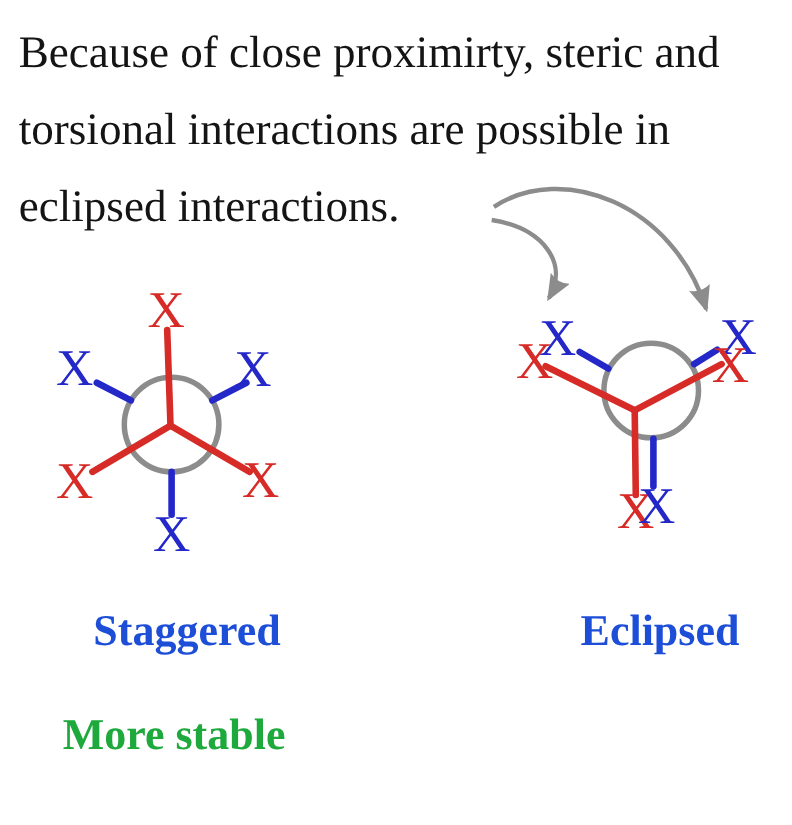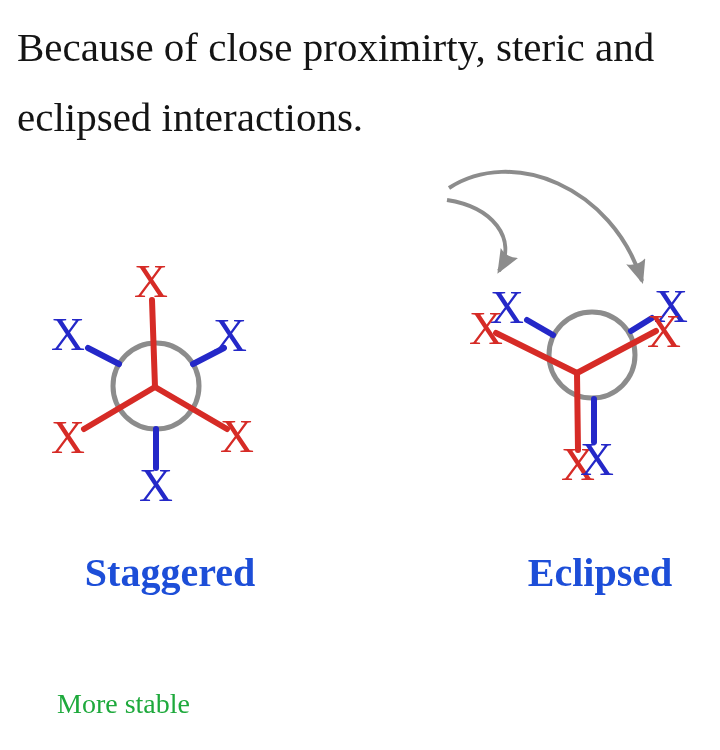--- a/index.html
+++ b/index.html
@@ -12,32 +12,33 @@
     font-size:41px;line-height:70px;color:#141414;white-space:nowrap;
   }
   .diagram-svg{position:absolute;left:0;top:0;width:720px;height:750px;}
   .molecule-label{
     position:absolute;top:549px;transform:translateX(-50%);
     font-size:40px;font-weight:bold;color:#1d4ed8;white-space:nowrap;
   }
   .label-staggered{left:170px;}
   .label-eclipsed{left:600px;text-align:right;}
   .stability-label{
-    position:absolute;left:57px;top:688px;
-    font-size:28px;font-weight:normal;white-space:nowrap;
+    position:absolute;left:57px;top:644px;
+    font-size:40px;font-weight:bold;white-space:nowrap;
   }
   .sub-x{font-family:"Liberation Serif",serif;font-size:47px;}
 </style>
 </head>
 <body>
 
 <div class="canvas">
 
   <div class="caption">
     <div>Because of close proximirty, steric and</div>
+    <div>torsional interactions are possible in</div>
     <div>eclipsed interactions.</div>
   </div>
 
   <svg class="diagram-svg" viewBox="0 0 720 750">
     <defs>
       <marker id="ah" viewBox="0 0 6 5" markerWidth="6" markerHeight="5" refX="5.2" refY="2.5" orient="auto" markerUnits="strokeWidth">
         <path d="M0,0 L6,2.5 L0,5 Q1.4,2.5 0,0 z" fill="#8c8c8c"></path>
       </marker>
     </defs>
 

